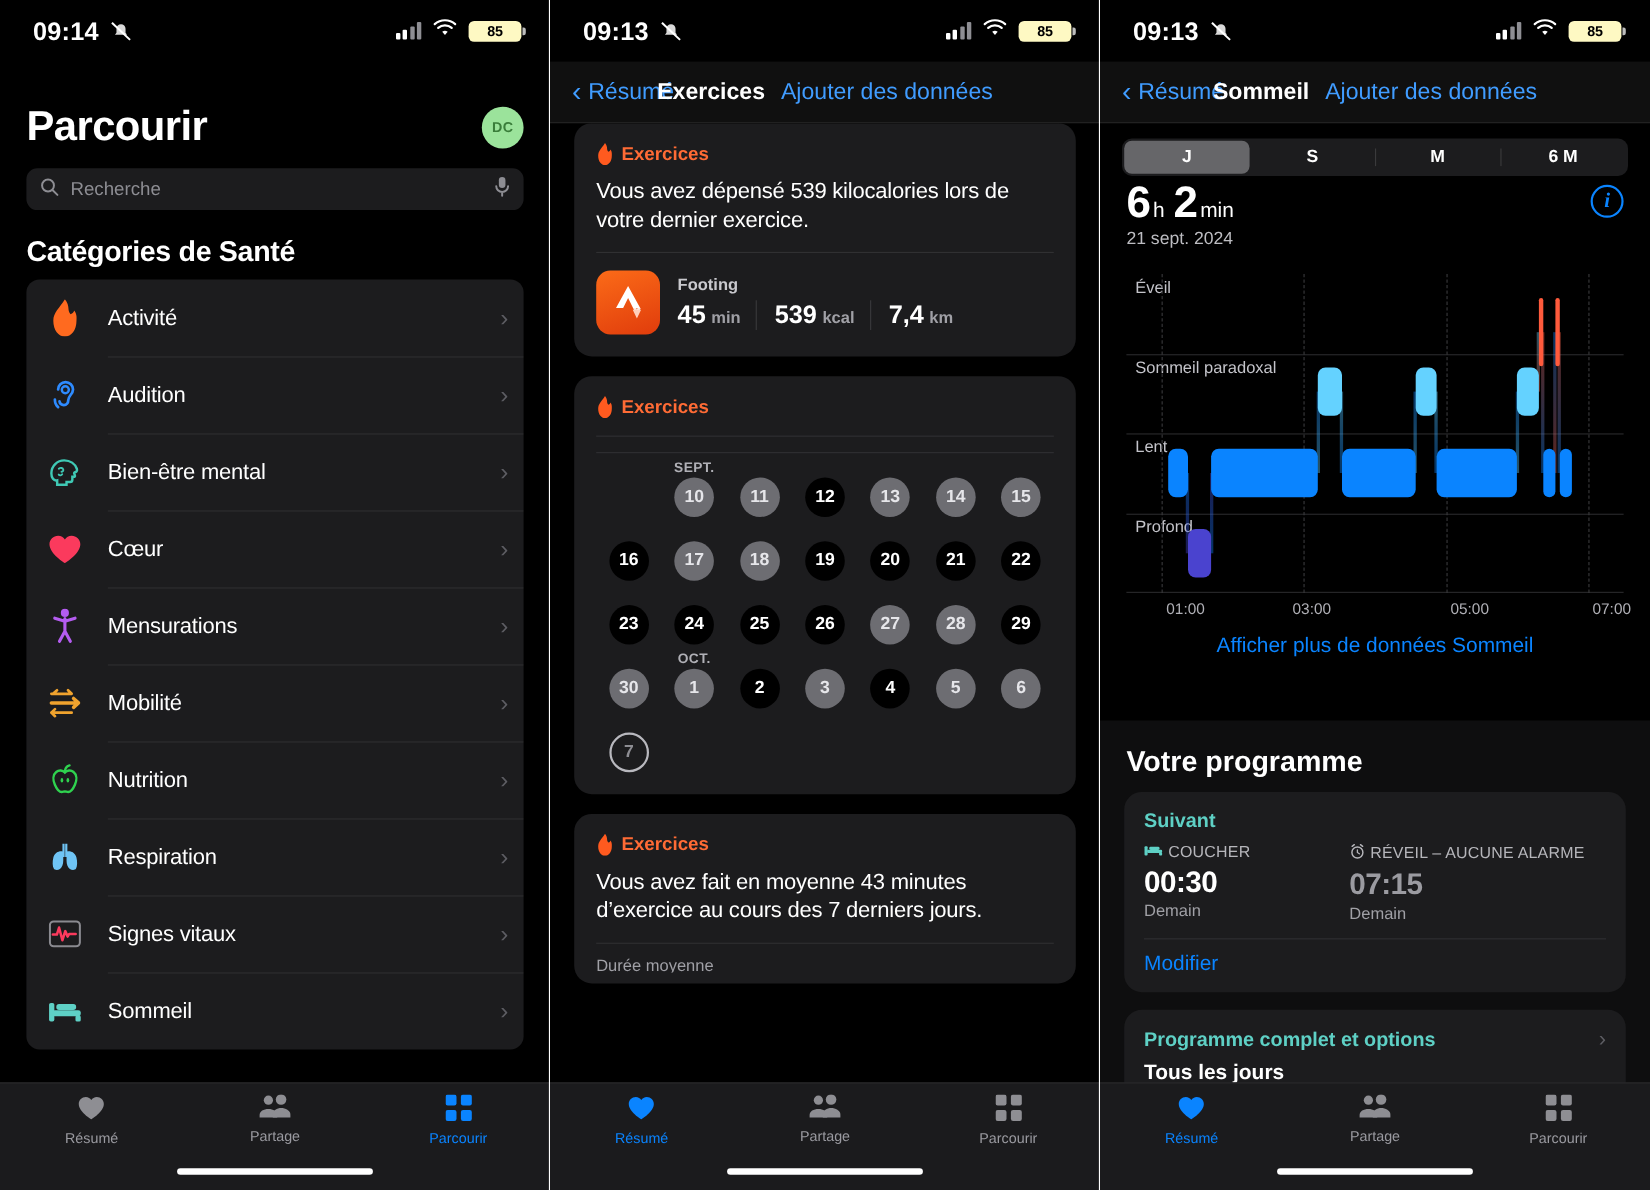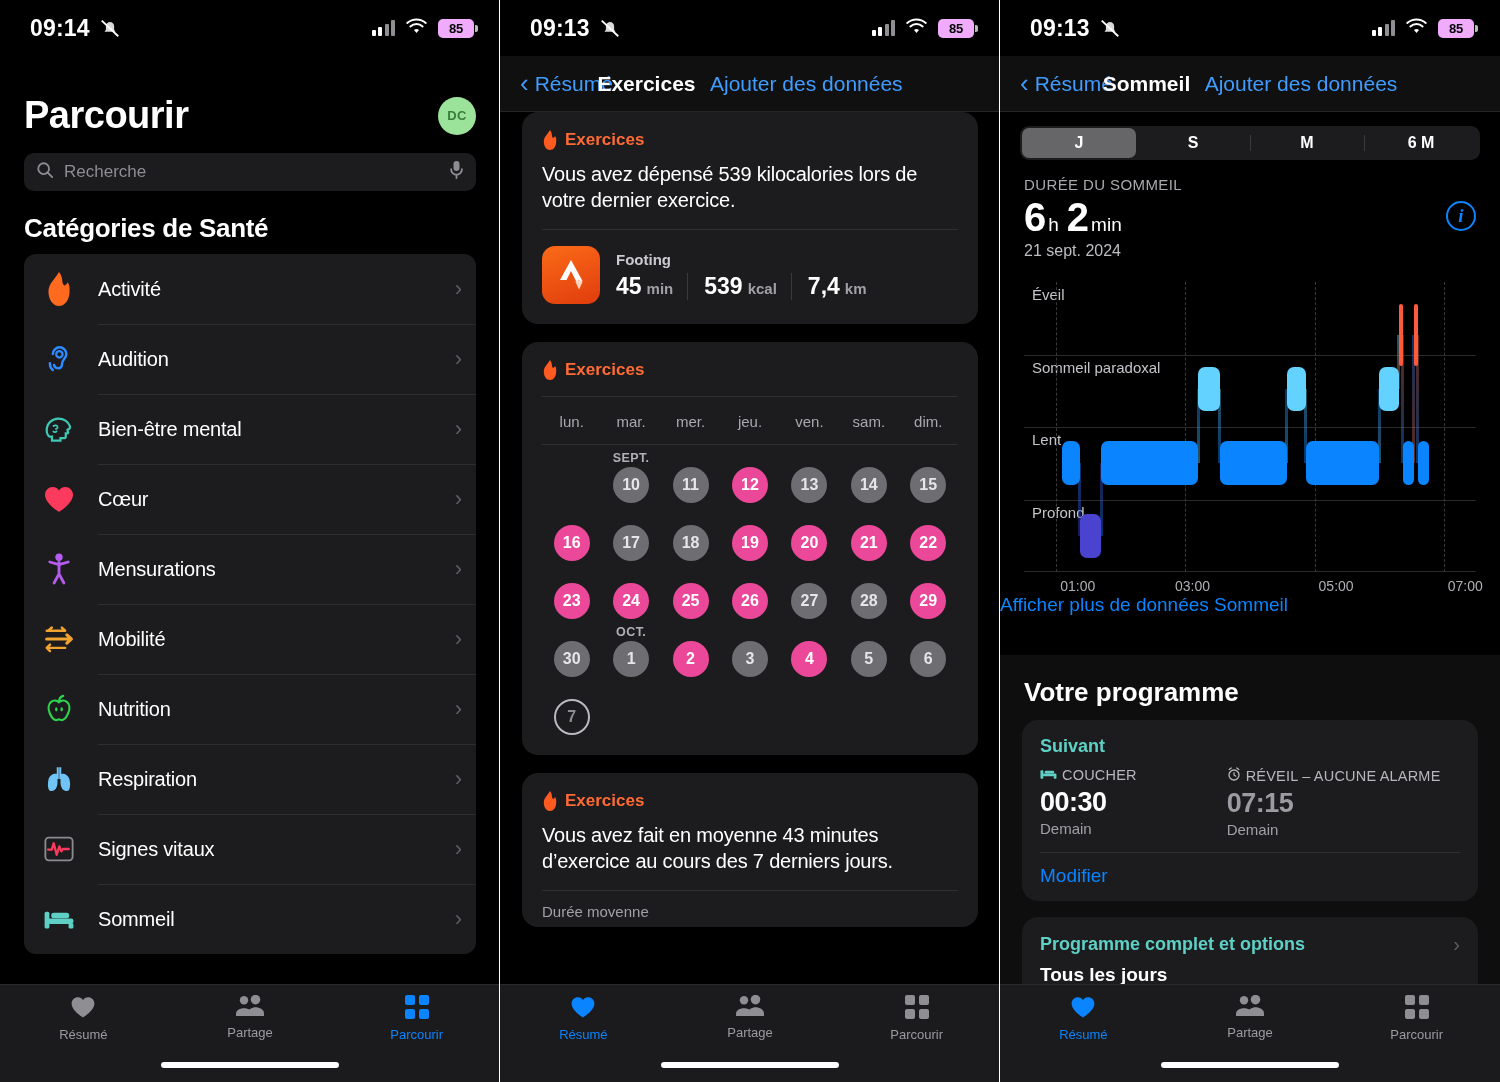--- a/index.html
+++ b/index.html
@@ -21,21 +21,21 @@
   .sb-time { font-size: 23px; font-weight: 700; color: #fff; letter-spacing: .2px; }
   .sb-bell { margin-left: 9px; width: 22px; height: 22px; position: relative; display:inline-block; }
   .sb-right { margin-left: auto; display: flex; align-items: center; gap: 10px; }
   .bars { display: flex; align-items: flex-end; gap: 2.5px; height: 16px; }
   .bars i { width: 4px; background: #8e8e93; border-radius: 1px; display: block; }
   .bars i.on { background: #fff; }
   .bars i:nth-child(1) { height: 6px; }
   .bars i:nth-child(2) { height: 9px; }
   .bars i:nth-child(3) { height: 12px; }
   .bars i:nth-child(4) { height: 16px; }
-  .battery { position: relative; width: 36px; height: 19px; border-radius: 5px; background: #f0abfc;
+  .battery { position: relative; width: 48px; height: 19px; border-radius: 5px; background: #fef9c3;
              display:flex; align-items:center; justify-content:center; }
   .battery:after { content:''; position:absolute; right:-4px; top:6px; width:3px; height:7px;
                    background:#bdbdbd; border-radius: 0 2px 2px 0; }
   .battery span { font-size: 13px; font-weight: 700; color: #000; letter-spacing: -.2px; }
 
   
   .big-title { font-size: 38px; font-weight: 700; color: #fff; letter-spacing: -0.5px; }
   .title-row { display:flex; align-items:center; padding: 38px 24px 0 24px; }
   .avatar { margin-left:auto; width: 38px; height: 38px; border-radius: 50%;
             background: #9be39b; color: #3a7d3a; font-size: 13px; font-weight: 600;
@@ -80,21 +80,21 @@
 
   .dowrow { display:flex; margin-top: 16px; }
   .dowrow div { flex:1; text-align:center; font-size: 15px; color: #a8a8ae; }
   .calgrid { margin-top: 4px; }
   .calweek { display:flex; margin-top: 6px; }
   .calcell { flex:1; display:flex; flex-direction:column; align-items:center; }
   .monlab { font-size: 12.5px; color: #b0b0b6; font-weight: 700; letter-spacing: .4px; height: 16px; }
   .dot { width: 36px; height: 36px; border-radius: 50%; display:flex; align-items:center; justify-content:center;
          font-size: 16px; color: #fff; font-weight: 600; }
   .dot.gray { background: #6d6d72; color:#e6e6ea; }
-  .dot.orange { background: #ec4899; }
+  .dot.orange { background: #000000; }
   .dot.today { background: transparent; border: 2px solid #b8b8be; color: #8d8d93; }
   .dot.empty { background: transparent; }
 
   
   .seg { margin: 14px 20px 0 20px; height: 34px; background: #1c1c1e; border-radius: 9px; display:flex; padding: 2px; }
   .seg div { flex:1; display:flex; align-items:center; justify-content:center; font-size: 16px; color:#fff;
              font-weight: 600; border-radius: 7px; position: relative; }
   .seg div.active { background: #666669; }
   .seg div.sepl:before { content:''; position:absolute; left:0; top:7px; bottom:7px; width:1px; background:#3a3a3c; }
   .dur-label { margin: 16px 24px 0 24px; font-size: 15px; color: #a8a8ae; letter-spacing: .4px; }
@@ -108,21 +108,21 @@
   .dur-date { margin: 2px 24px 0 24px; font-size: 16px; color: #bdbdc2; }
 
   .chart { position: relative; margin: 14px 24px 0 24px; height: 320px; }
   .chart .band { position:absolute; left:0; right:0; height:1px; background:#2a2a2c; }
   .chart .vline { position:absolute; top:0; bottom:22px; width:0; border-left:1px dashed #3a3a3c; }
   .chart .bandlab { position:absolute; left: 8px; font-size: 15px; color: #c4c4ca; }
   .chart .axis { position:absolute; left:0; right:0; bottom:22px; height:1px; background:#2a2a2c; }
   .chart .tick { position:absolute; bottom:0; font-size: 14px; color: #b0b0b6; }
   .seg-bar { position:absolute; border-radius: 7px; }
   .connector { position:absolute; width: 3px; }
-  .more-link { color:#0a84ff; font-size: 19px; padding-bottom: 18px; }
+  .more-link { text-align:center; color:#0a84ff; font-size: 19px; margin-top: 16px; padding-bottom: 18px; }
   .prog-title { font-size: 26px; font-weight: 700; color:#fff; padding: 22px 39px 12px 24px; }
   .prog-card { background:#1c1c1e; border-radius:16px; margin: 0 22px 16px 22px; padding: 16px 18px 14px 18px; }
   .prog-next { color: #5ed0c5; font-size: 18px; font-weight: 600; }
   .prog-cols { display:flex; margin-top: 10px; justify-content: space-between; }
   .prog-col { flex: 1; }
   .prog-col.second { flex: 1.25; }
   .prog-small { font-size: 14.5px; color: #b6b6bb; letter-spacing:.2px; display:flex; align-items:center; gap:5px; }
   .prog-time { font-size: 27px; font-weight: 700; color:#fff; margin-top: 4px; letter-spacing:-.5px; }
   .prog-time.dim { color: #9b9ba1; }
   .prog-sub { font-size: 15px; color:#a0a0a6; margin-top: 2px; }
@@ -425,29 +425,20 @@
       <div class="card">
         <div class="card-tag">
           <span class="flame">
             <svg width="16" height="20" viewBox="0 0 16 20">
                 <path d="M8 0c3 4 1 5.5 3 8 1.6-.4 2-2 2-2 1.6 2 1.2 4.5 1.2 5.5C14.2 16.5 11.4 20 8 20S1.8 16.5 1.8 11.5C1.8 7 5 5 8 0z" fill="#ff5a1f"></path>
               </svg>
           </span>
           <span>Exercices</span>
         </div>
         <div class="hr"></div>
-        <div class="dowrow" id="dowrow">
-            <div>lun.</div>
-            <div>mar.</div>
-            <div>mer.</div>
-            <div>jeu.</div>
-            <div>ven.</div>
-            <div>sam.</div>
-            <div>dim.</div>
-          </div>
         <div class="hr" style="margin-top:14px"></div>
         <div class="calgrid" id="calgrid">
             <div class="calweek">
               <div class="calcell">
                 <div class="monlab"></div>
                 <div class="dot empty"></div>
               </div>
               <div class="calcell">
                 <div class="monlab">SEPT.</div>
                 <div class="dot gray">10</div>
@@ -684,21 +675,20 @@
       </div>
     </div>
 
     <div class="seg" id="segctl">
         <div class="active ">J</div>
         <div class="">S</div>
         <div class="sepl">M</div>
         <div class="sepl">6 M</div>
       </div>
 
-    <div class="dur-label">DURÉE DU SOMMEIL</div>
     <div class="dur-row">
       <div class="dur-val">
         <b>6</b>
         <s>h</s>
         <b>2</b>
         <s>min</s>
       </div>
       <div class="info-i">i</div>
     </div>
     <div class="dur-date">21 sept. 2024</div>

